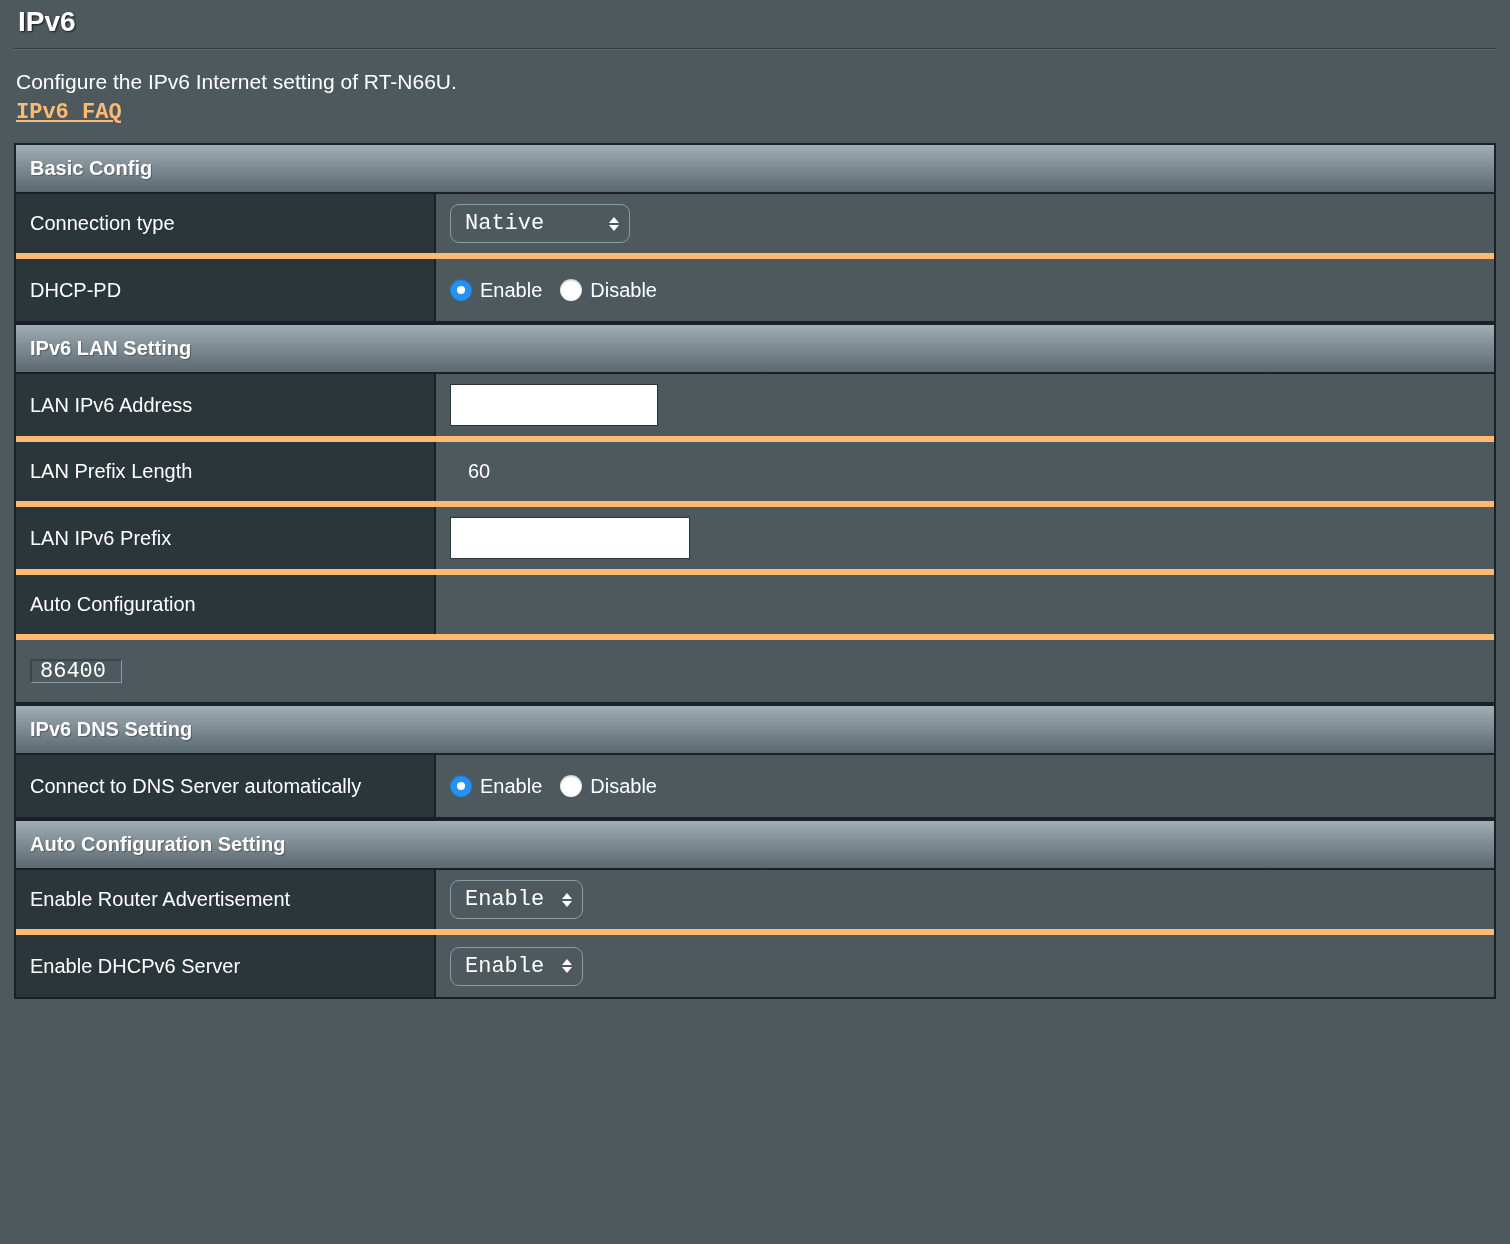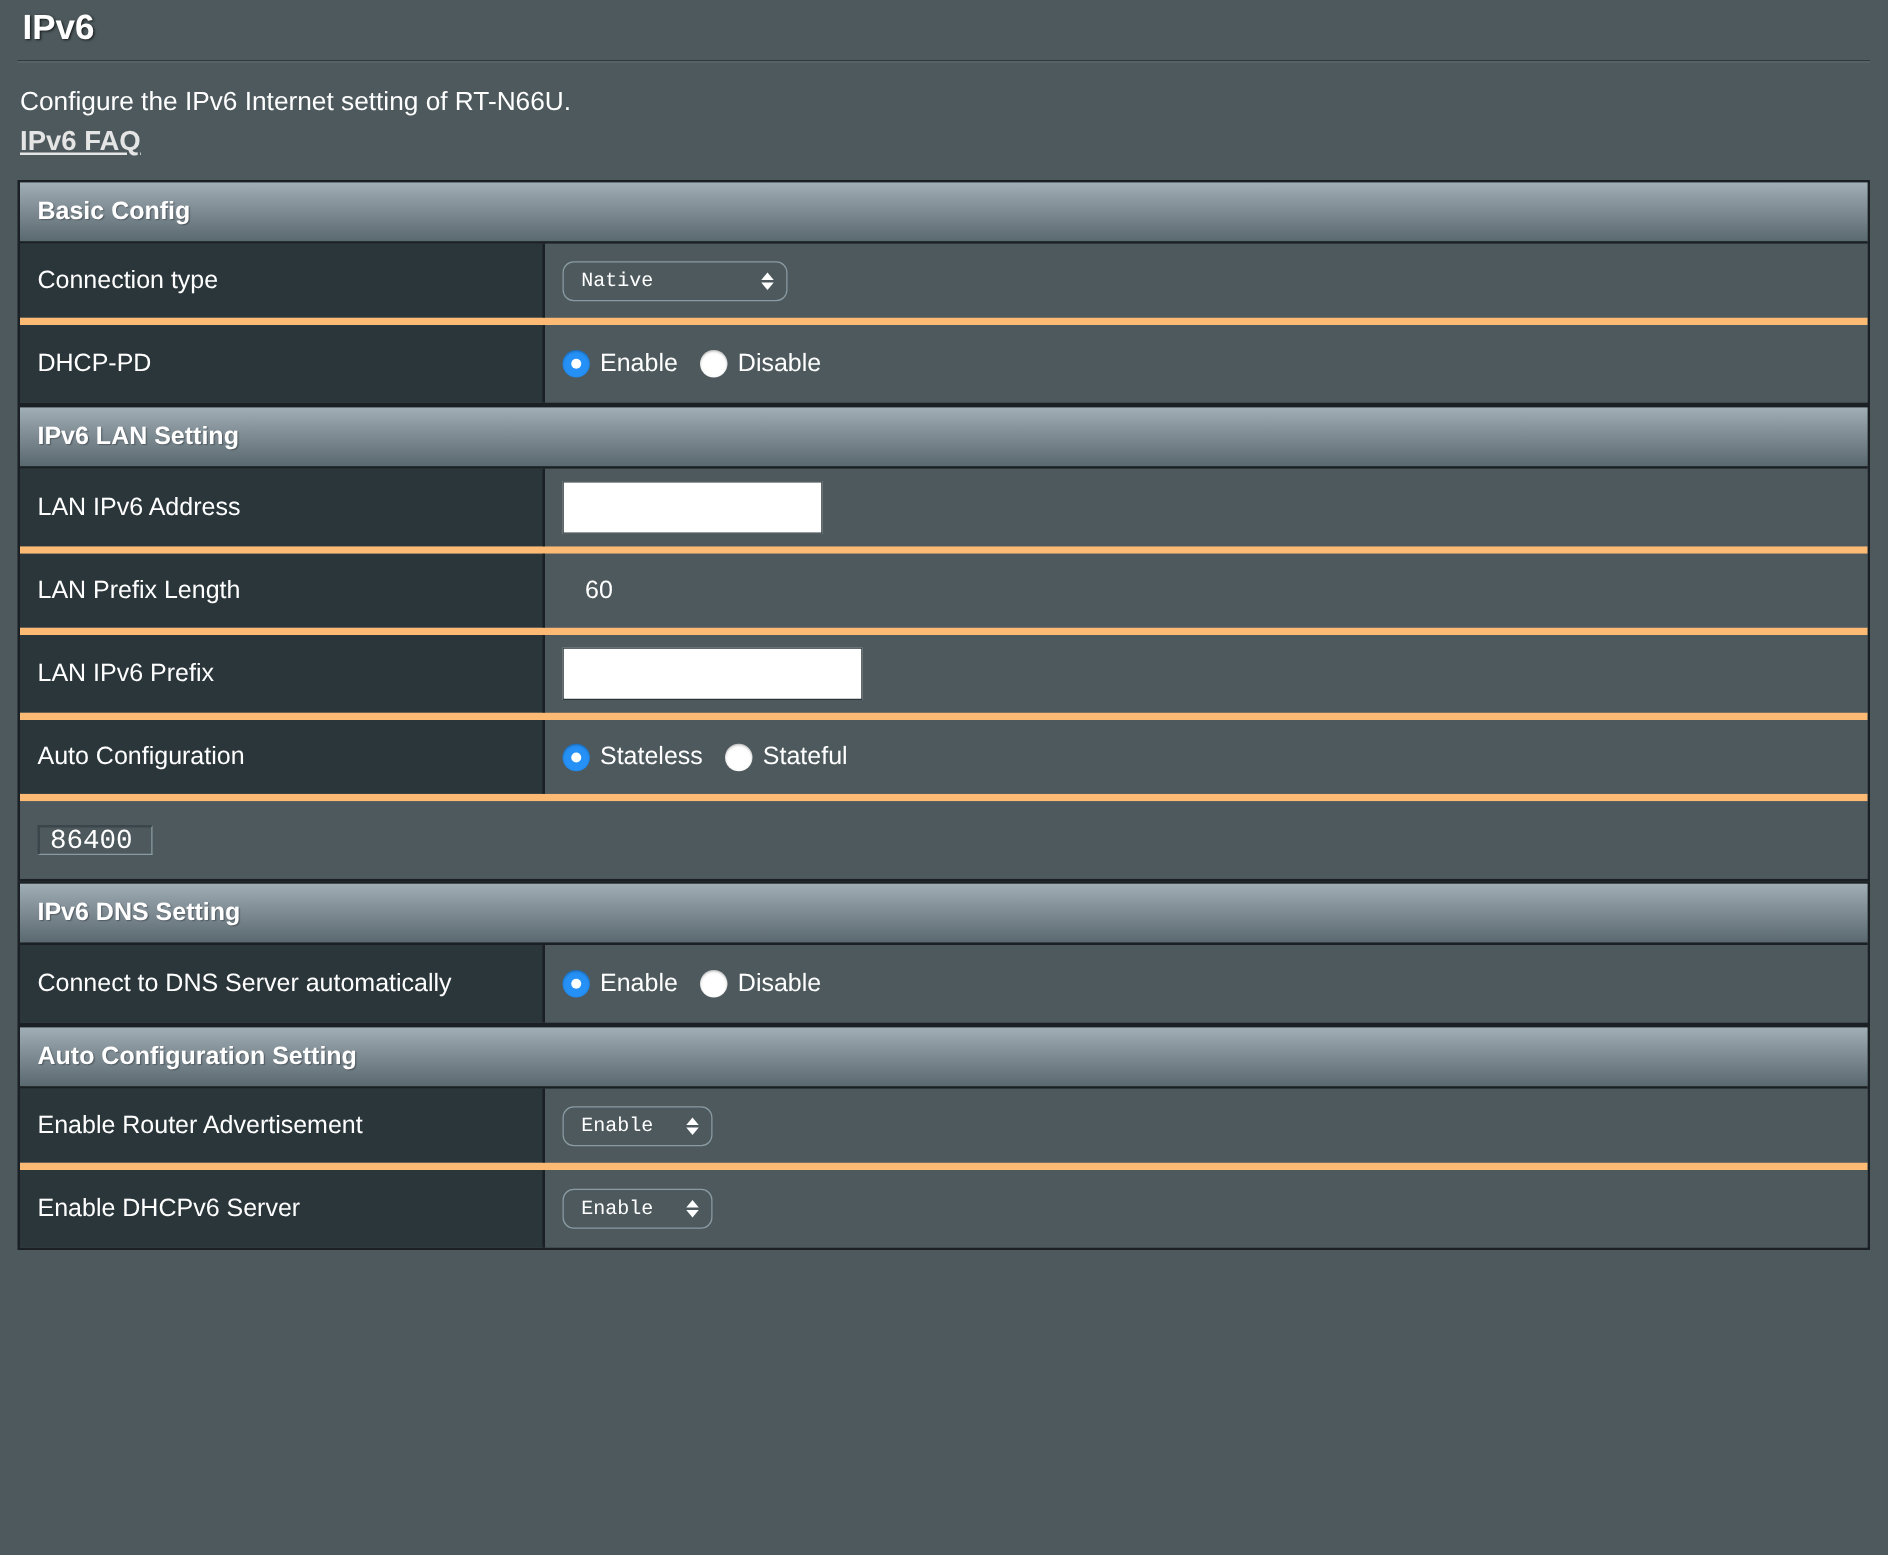--- a/index.html
+++ b/index.html
@@ -24,25 +24,25 @@
     border-top: 1px solid #2e3a3e;
     border-bottom: 1px solid #5d6a6e;
     margin-bottom: 20px;
   }
   .intro {
     font-size: 21px;
     padding: 0 0 6px 2px;
   }
   .faq-link {
     display: inline-block;
-    font-family: Liberation Sans, sans-serif;
+    font-family: Liberation Mono, monospace;
     font-size: 22px;
     font-weight: bold;
     text-decoration: underline;
-    color: #e5e5e5;
+    color: #fdba74;
     padding: 0 0 18px 2px;
     cursor: pointer;
   }
   .section {
     border: 2px solid #1a2024;
     width: 100%;
   }
   .section-header {
     background: linear-gradient(to bottom, #a0aeb6 0%, #87949c 35%, #5a6870 100%);
     color: #ffffff;
@@ -81,21 +81,21 @@
   }
   .select-wrap {
     position: relative;
     display: inline-flex;
     align-items: center;
     background: #4d595d;
     border: 1px solid #8a9ba3;
     border-radius: 9px;
     padding: 6px 38px 6px 14px;
     font-family: "Courier New", Courier, monospace;
-    font-size: 16px;
+    font-size: 22px;
     color: #ffffff;
     cursor: pointer;
     min-width: 120px;
   }
   .select-wrap.wide { min-width: 180px; }
   .select-arrows {
     position: absolute;
     right: 10px;
     top: 50%;
     transform: translateY(-50%);
@@ -222,26 +222,20 @@
 
     <div class="row">
       <div class="row-label">LAN IPv6 Prefix</div>
       <div class="row-value">
         <input class="text-input" style="width: 240px;" type="text" value="">
       </div>
     </div>
 
     <div class="row">
       <div class="row-label">Auto Configuration</div>
-      <div class="row-value">
-        <span class="radio checked"></span>
-        <span class="radio-label">Stateless</span>
-        <span class="radio"></span>
-        <span class="radio-label">Stateful</span>
-      </div>
     </div>
 
     <div class="row">
       <div class="row-value">
         <input class="num-input" type="text" value="86400" style="">
       </div>
     </div>
   </div>
 
   

